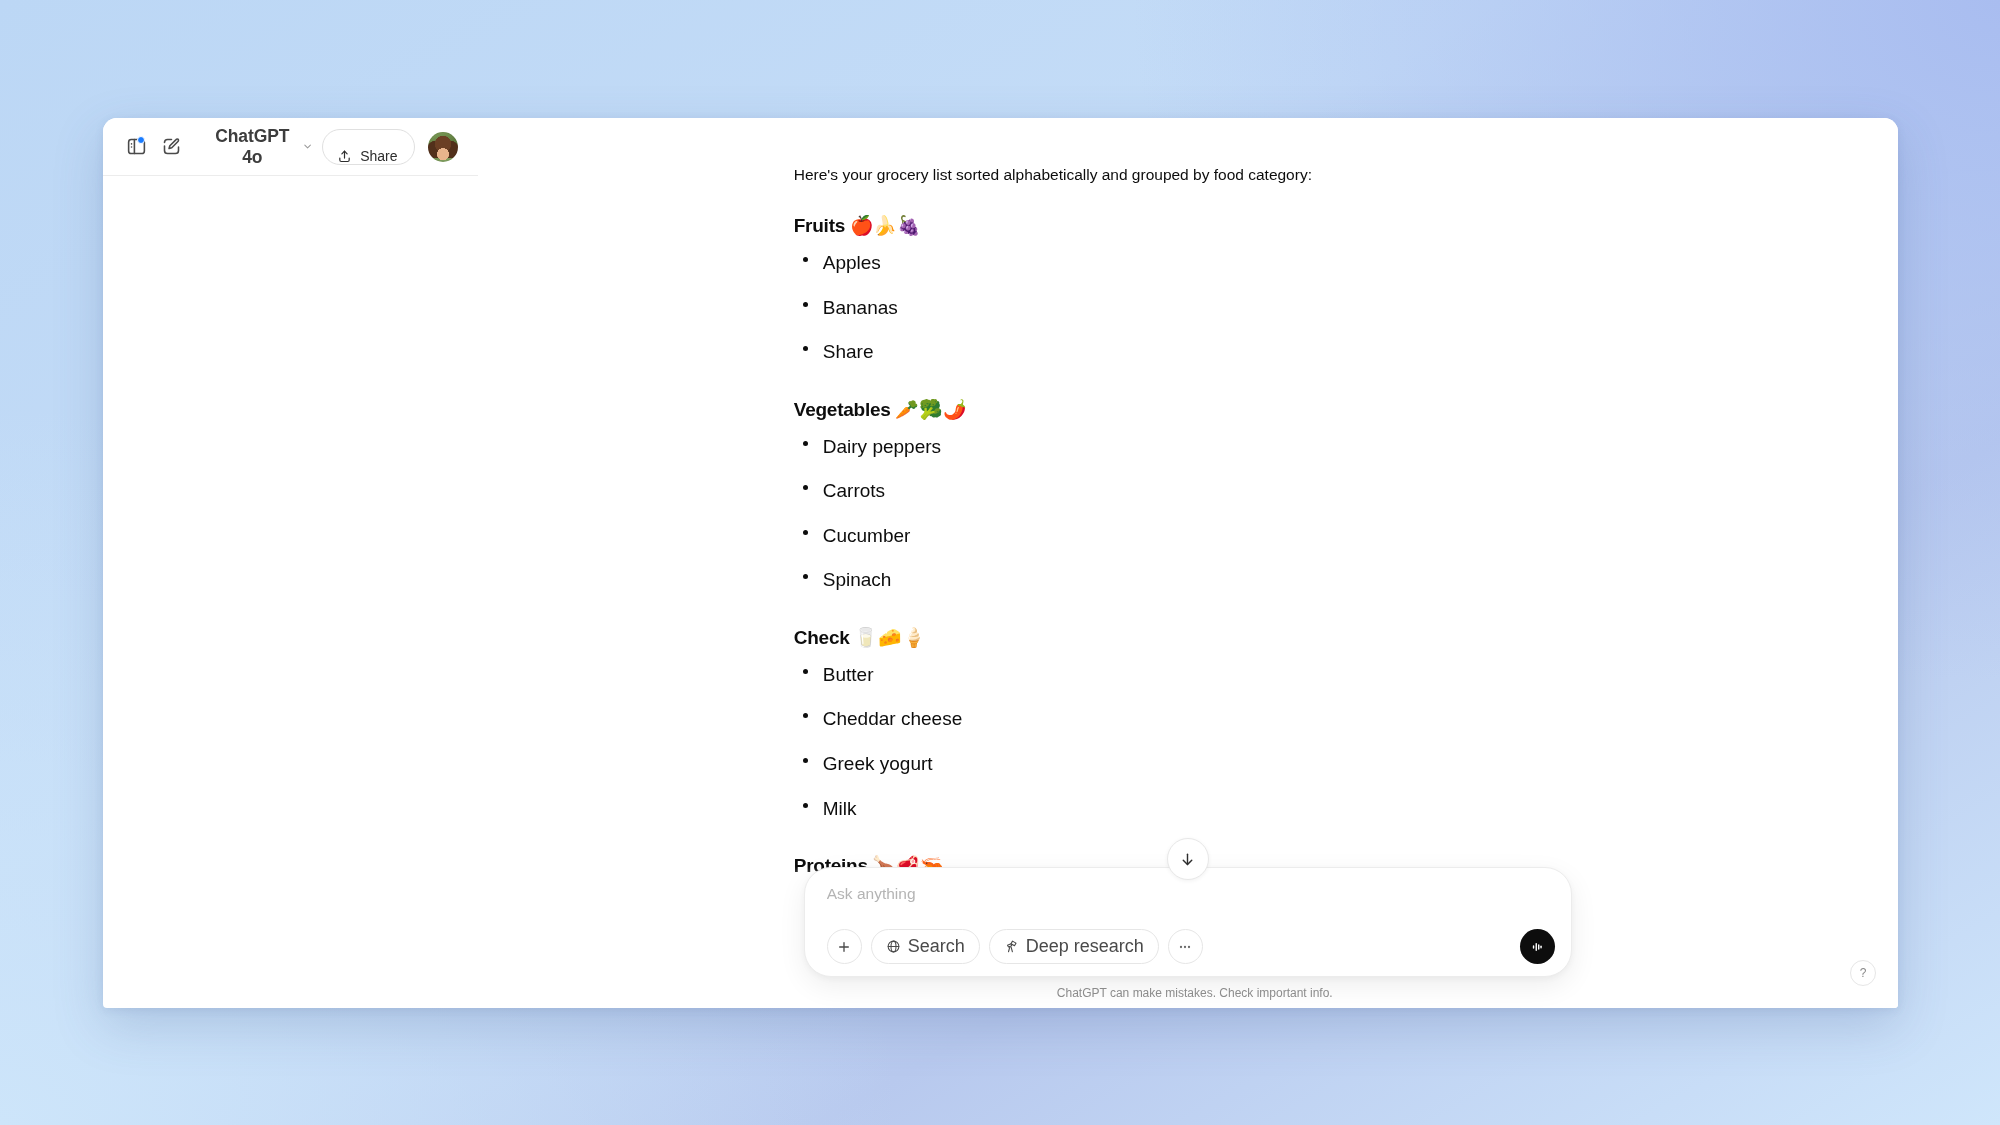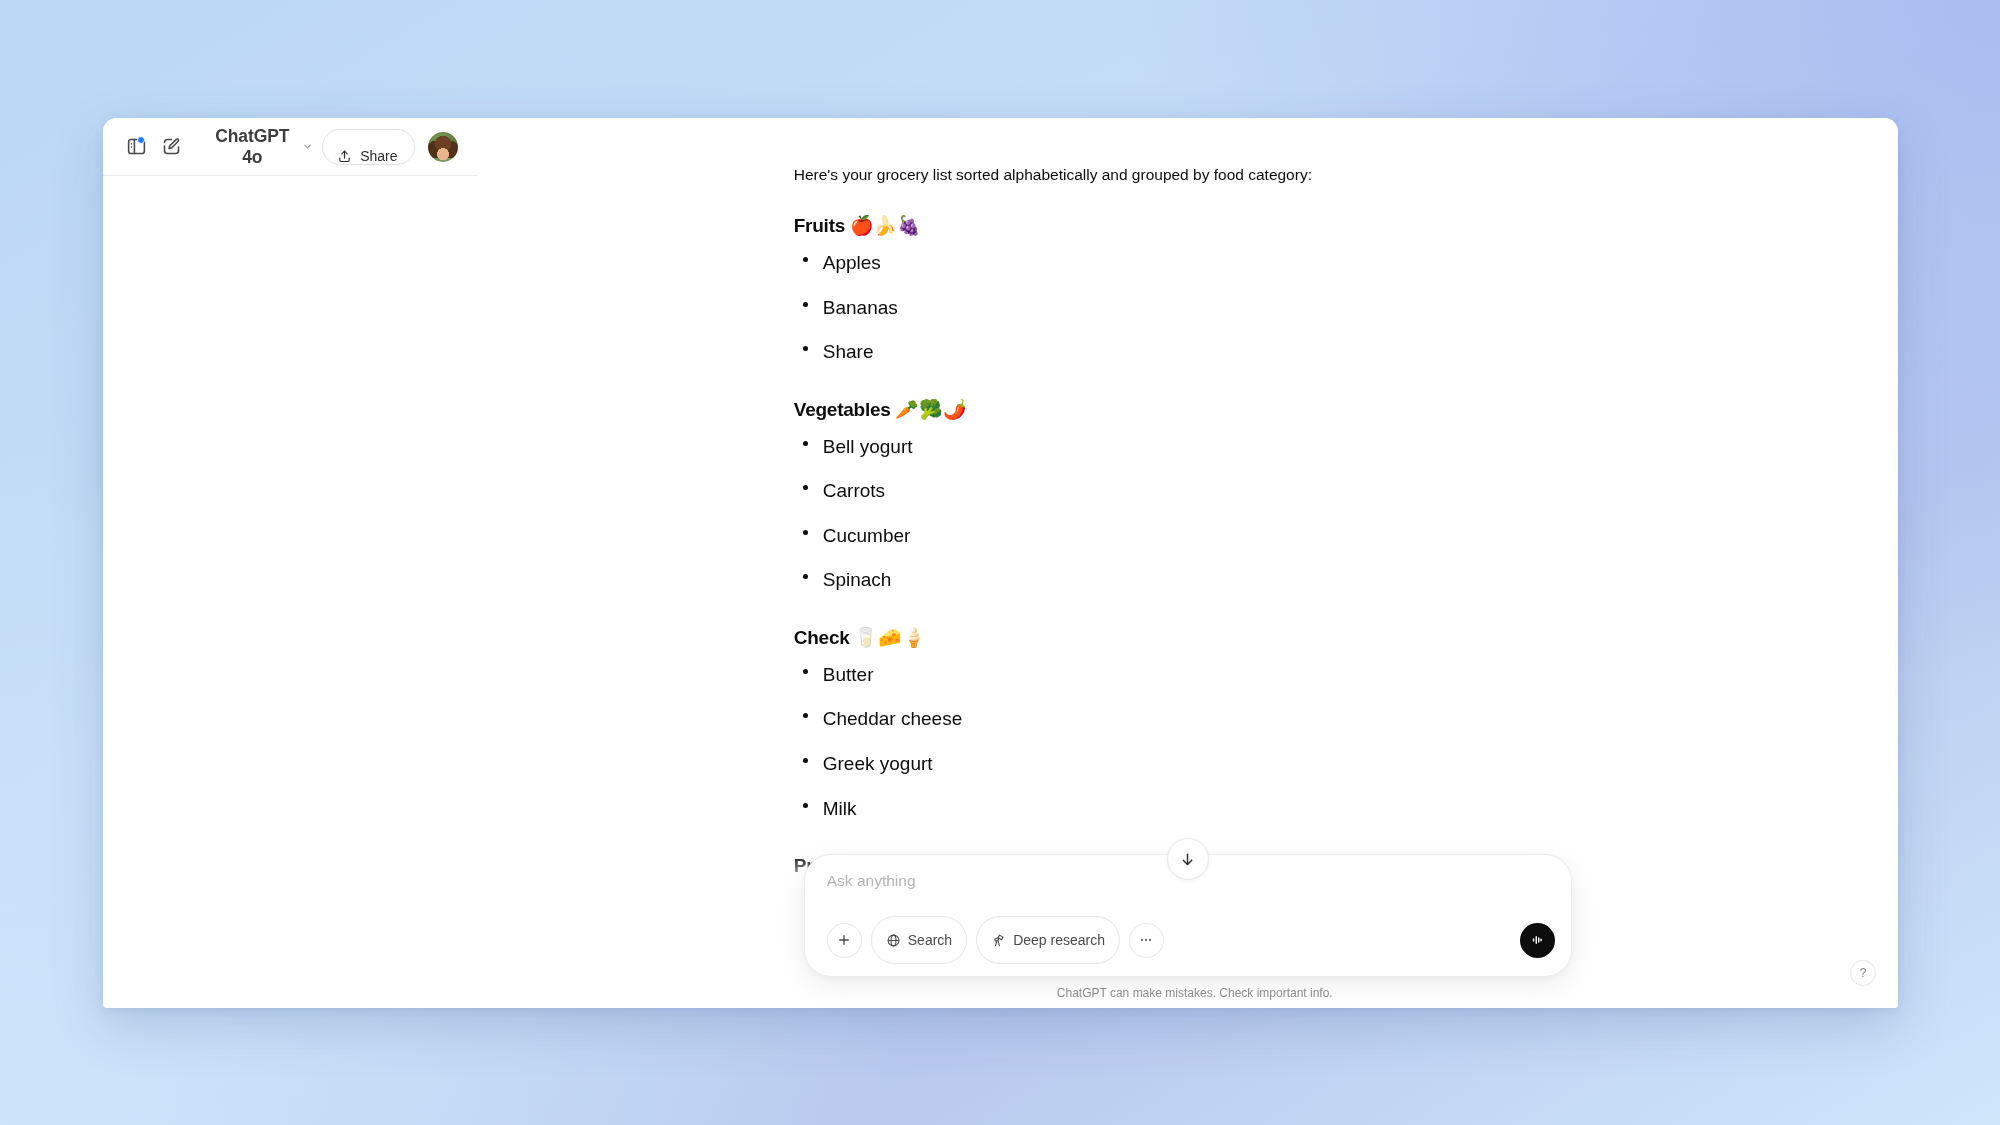--- a/index.html
+++ b/index.html
@@ -147,24 +147,24 @@
     font-family:"Liberation Sans", sans-serif;
     font-size:15.5px; color:#0d0d0d;
     background:transparent; padding:0 0 26px 0;
   }
   .ask-input::placeholder { color:#b4b4b4; }
 
   .comp-bar { display:flex; align-items:center; gap:9px; }
 
   .pill {
     display:flex; align-items:center; gap:7px;
-    height:48px; padding:0 14px;
+    height:35px; padding:0 14px;
     border:1px solid #e6e6e6; border-radius:999px;
     background:#fff; cursor:pointer;
-    font-size:14px; color:#4a4a4a; white-space:nowrap;
+    font-size:18px; color:#4a4a4a; white-space:nowrap;
   }
   .round {
     width:35px; height:35px; padding:0;
     border:1px solid #e6e6e6; border-radius:50%;
     background:#fff; cursor:pointer;
     display:flex; align-items:center; justify-content:center;
   }
 
   .voice-btn {
     margin-left:auto;
@@ -251,21 +251,21 @@
             <li>Share</li>
           </ul>
         </div>
 
         <div class="sec-block">
           <h3 class="sec-head">
             <span>Vegetables</span>
             <span class="emo">🥕🥦🌶️</span>
           </h3>
           <ul class="items">
-            <li>Bell yogurt</li>
+            <li>Dairy peppers</li>
             <li>Carrots</li>
             <li>Cucumber</li>
             <li>Spinach</li>
           </ul>
         </div>
 
         <div class="sec-block">
           <h3 class="sec-head">
             <span>Check</span>
             <span class="emo">🥛🧀🍦</span>

